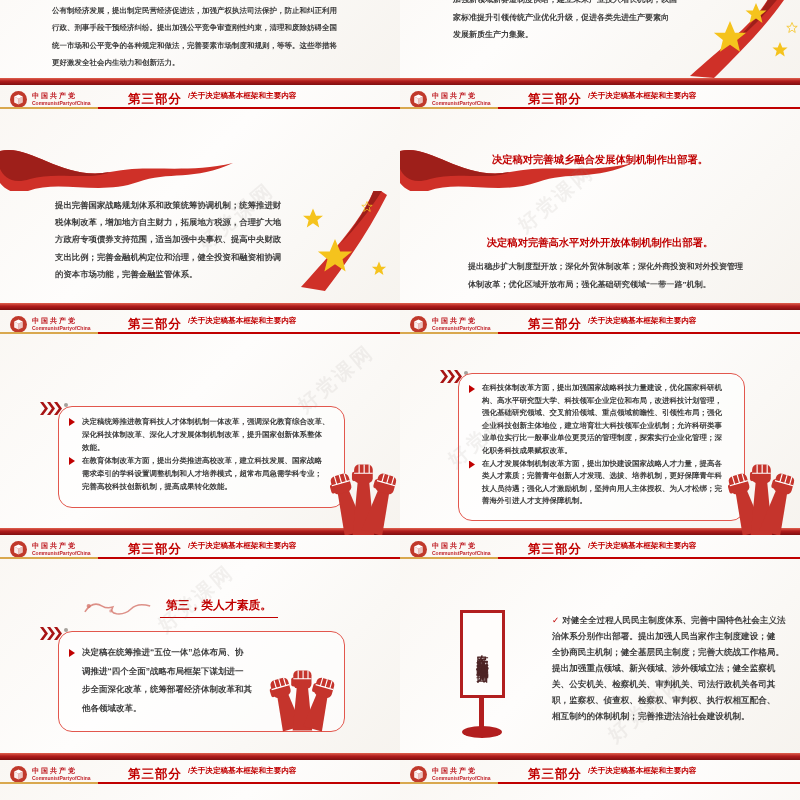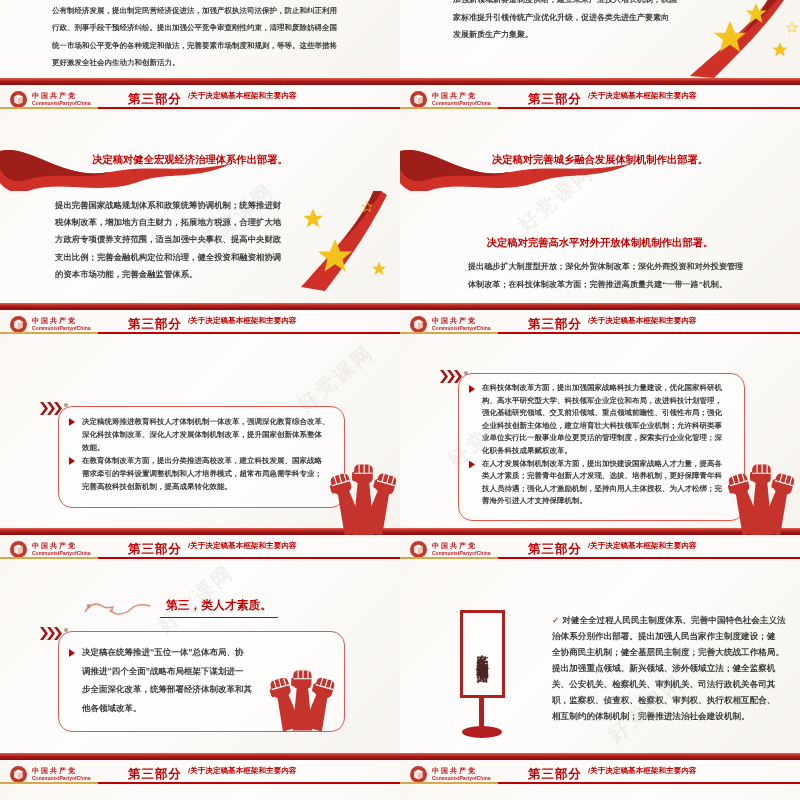--- a/index.html
+++ b/index.html
@@ -98,21 +98,20 @@
         </div>
       <div class="rule">
           <span class="gold"></span>
           <span class="red"></span>
         </div>
     </div>
     <svg class="deco" style="left:0;top:56px;" width="235" height="50" viewBox="0 0 235 50">
       <path d="M0,10 C30,2 62,40 110,31 C150,23 185,33 233,22 C195,40 168,30 138,41 C98,55 60,38 28,50 C14,55 5,48 0,42 Z" fill="#cf3028"></path>
       <path d="M0,10 C30,2 62,40 110,31 C90,40 55,30 30,38 C12,44 4,36 0,28 Z" fill="#9e1f1a"></path>
     </svg>
-    <div class="ctitle" style="left:50px;top:68px;width:280px;font-size:10.3px;">决定稿对健全宏观经济治理体系作出部署。</div>
     <div class="para" style="left:55px;top:112px;width:240px;font-size:8.4px;line-height:17.2px;">提出完善国家战略规划体系和政策统筹协调机制；统筹推进财
 税体制改革，增加地方自主财力，拓展地方税源，合理扩大地
 方政府专项债券支持范围，适当加强中央事权、提高中央财政
 支出比例；完善金融机构定位和治理，健全投资和融资相协调
 的资本市场功能，完善金融监管体系。</div>
     <svg class="deco" style="left:283px;top:106px;" width="115" height="104" viewBox="0 0 115 104">
       <defs>
         <path id="st3" d="M0,-10 L2.9,-3.1 L9.5,-3.1 L4.2,1.2 L5.9,8.1 L0,4 L-5.9,8.1 L-4.2,1.2 L-9.5,-3.1 L-2.9,-3.1 Z"></path>
       </defs>
       <path d="M92,-4 C80,28 52,58 18,96 L42,100 C68,66 88,36 104,4 Z" fill="#cf3028"></path>
@@ -146,21 +145,21 @@
           <span class="red"></span>
         </div>
     </div>
     <svg class="deco" style="left:0;top:56px;" width="235" height="50" viewBox="0 0 235 50">
       <path d="M0,10 C30,2 62,40 110,31 C150,23 185,33 233,22 C195,40 168,30 138,41 C98,55 60,38 28,50 C14,55 5,48 0,42 Z" fill="#cf3028"></path>
       <path d="M0,10 C30,2 62,40 110,31 C90,40 55,30 30,38 C12,44 4,36 0,28 Z" fill="#9e1f1a"></path>
     </svg>
     <div class="ctitle" style="left:50px;top:68px;width:300px;font-size:10.3px;">决定稿对完善城乡融合发展体制机制作出部署。</div>
     <div class="ctitle" style="left:50px;top:151px;width:300px;font-size:10.3px;">决定稿对完善高水平对外开放体制机制作出部署。</div>
     <div class="para" style="left:68px;top:173px;width:300px;font-size:8.1px;line-height:18px;">提出稳步扩大制度型开放；深化外贸体制改革；深化外商投资和对外投资管理
-体制改革；在科技体制改革方面；完善推进高质量共建“一带一路”机制。</div>
+体制改革；优化区域开放布局；强化基础研究领域“一带一路”机制。</div>
     <div class="wm" style="left:110px;top:100px;">好党课网</div>
     <div class="bbar"></div>
   </div>
 
   <div class="slide" style="left:0;top:310px;">
     <div class="hdr">
       <div class="logo">
         <svg width="13" height="13" viewBox="0 0 18 18">
             <path d="M9 2 L15 5 L9 8 L3 5 Z" fill="#fff"></path>
             <path d="M3 5 L9 8 L9 16 L3 13 Z" fill="#fff" opacity=".92"></path>

